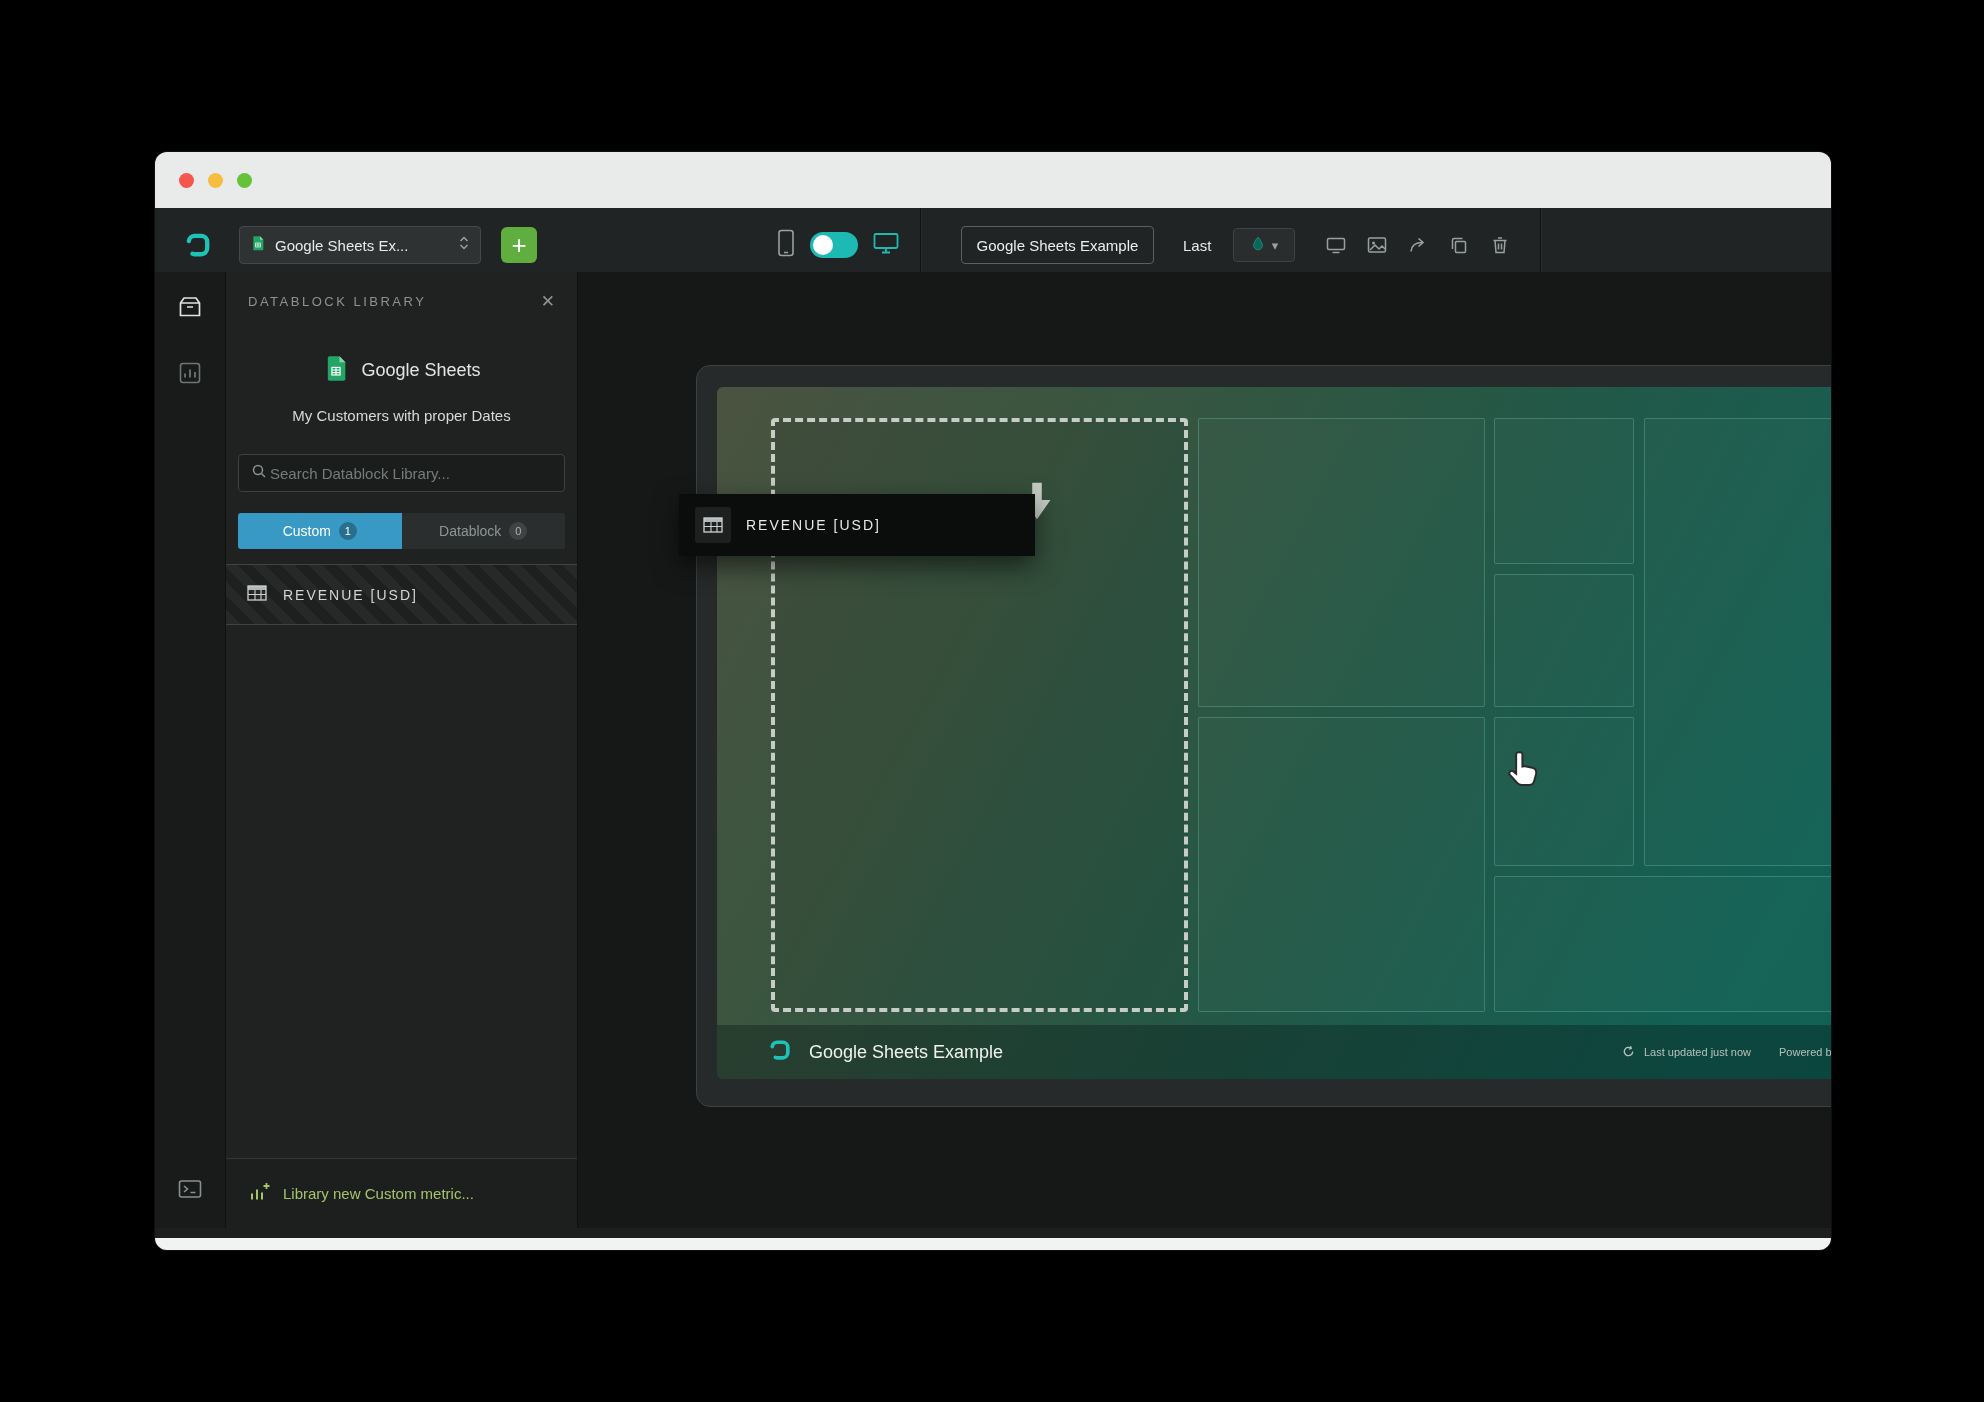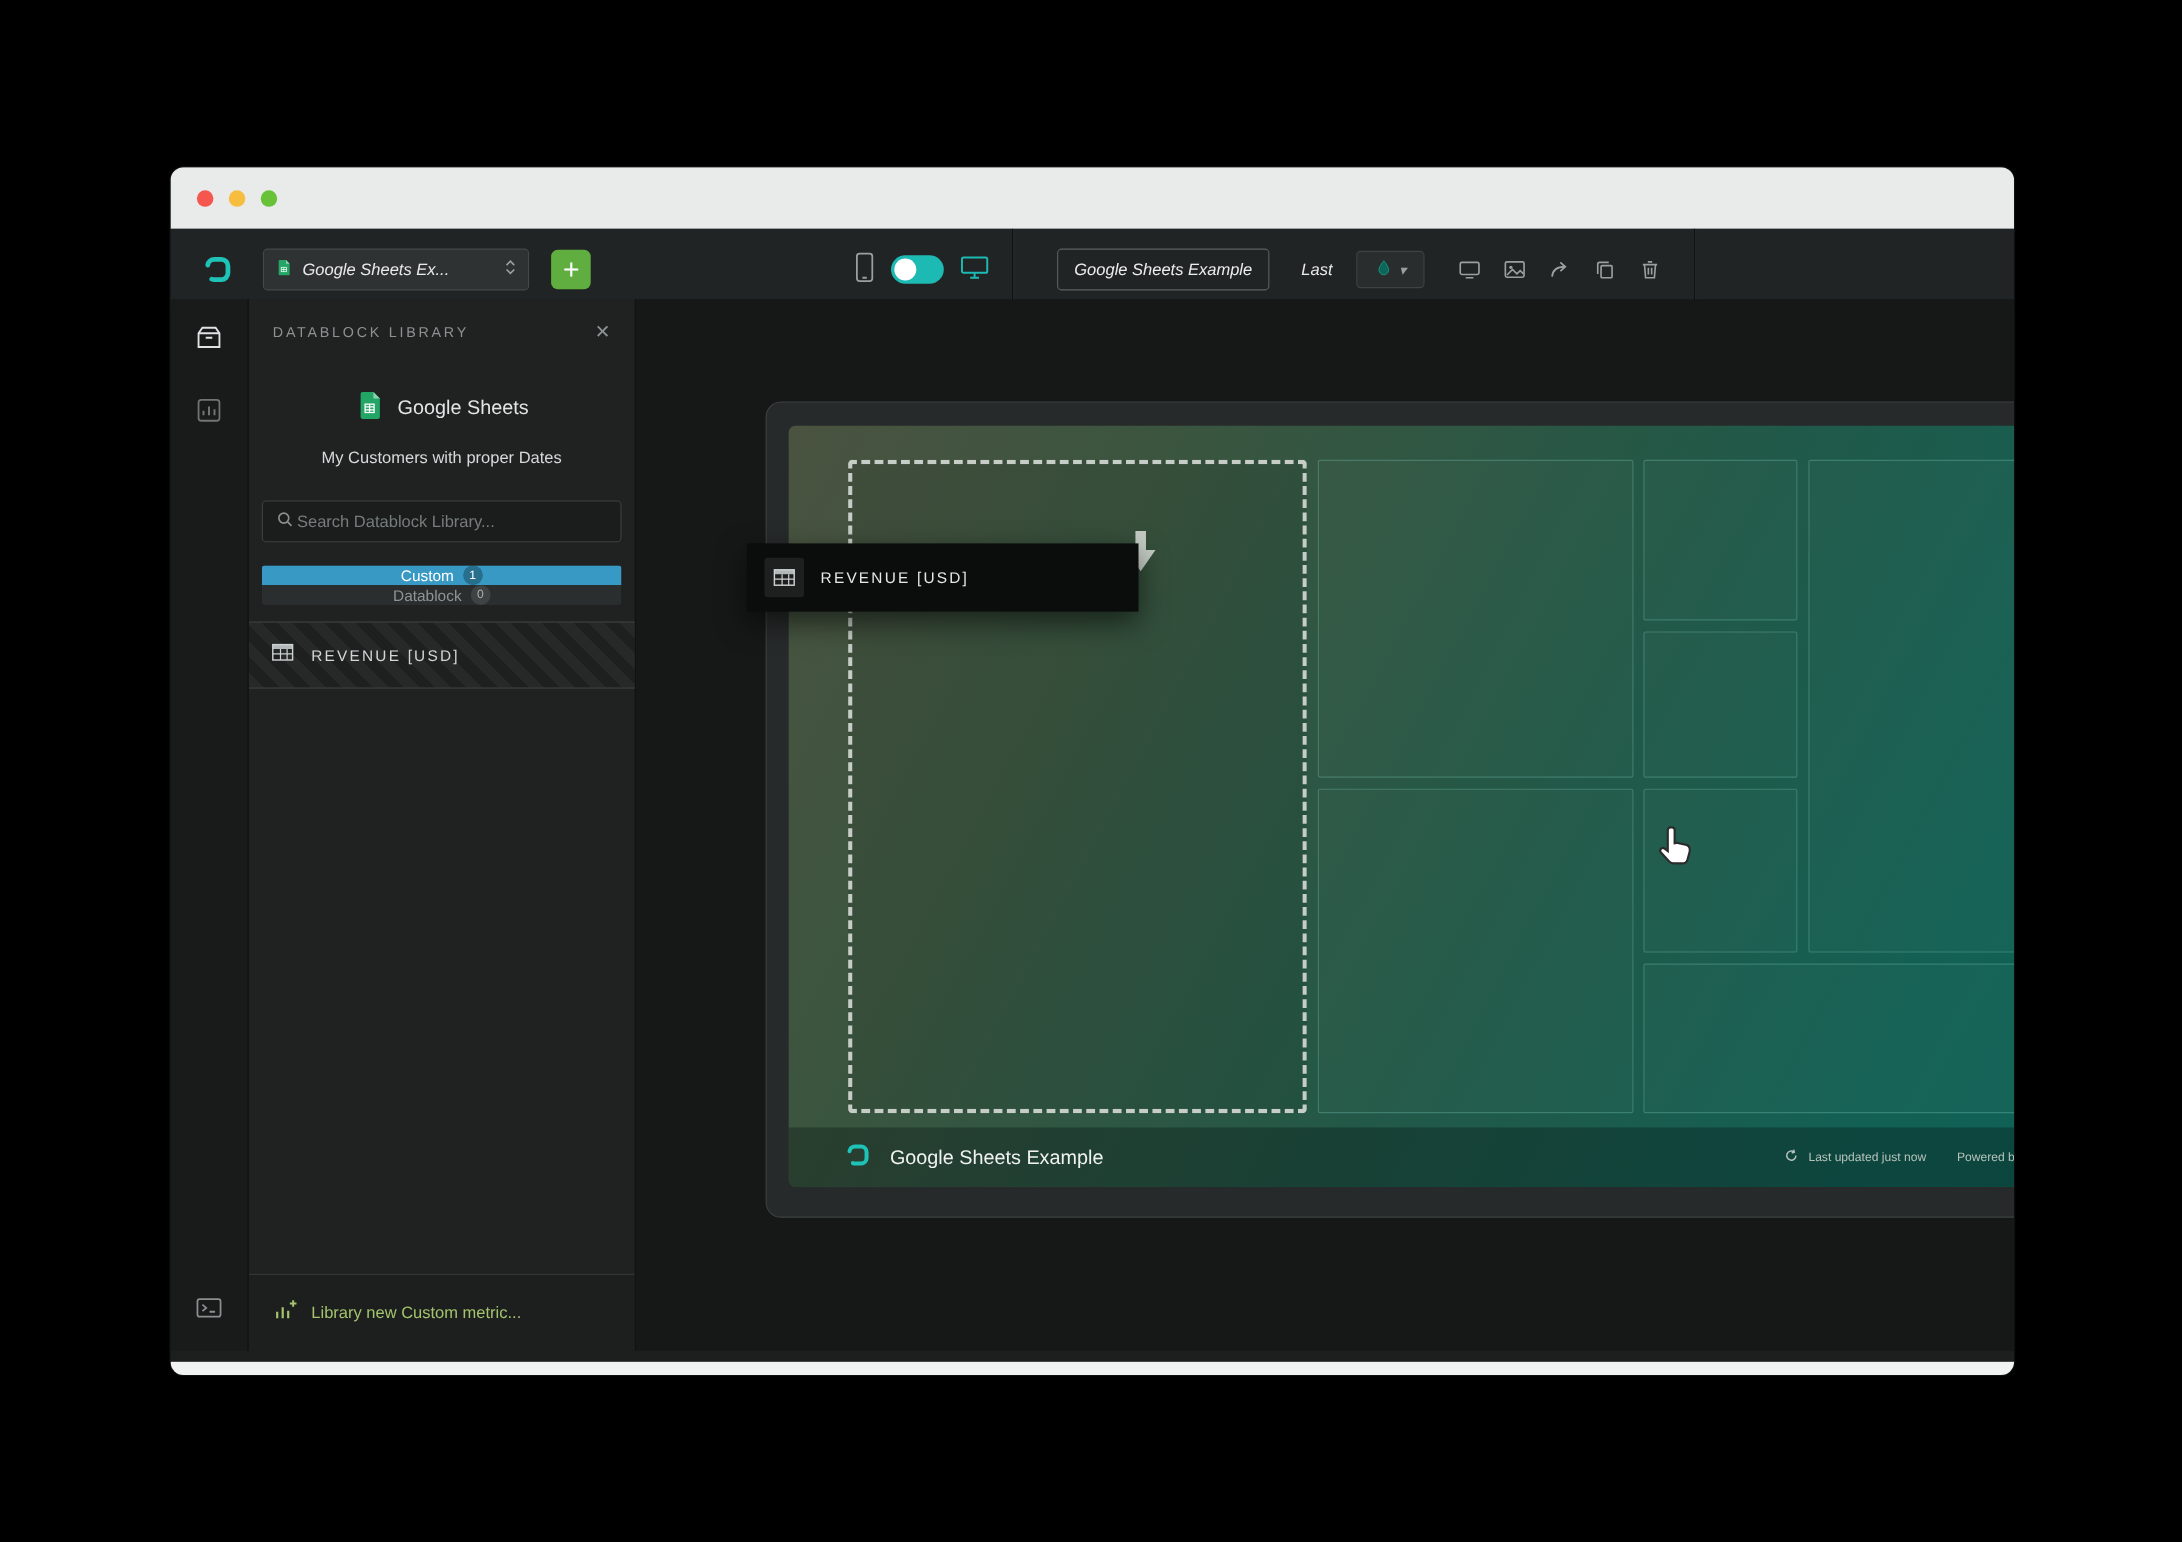--- a/index.html
+++ b/index.html
@@ -11,21 +11,21 @@
             box-shadow:0 0 0 1px rgba(255,255,255,.06), 0 30px 80px rgba(0,0,0,.8); }
 
   
   .titlebar { height:56px; background:#e9ebeb; display:flex; align-items:center;
               padding-left:24px; gap:14px; }
   .tl-dot { width:15px; height:15px; border-radius:50%; }
   .tl-red { background:#f5564e; } .tl-yellow { background:#f6bd3f; } .tl-green { background:#67c23a; }
 
   
   .toolbar { position:relative; height:74px; background:#212424; border-bottom:1px solid #0f1111; }
-  .toolbar .abs { position:absolute;font-style:italic; }
+  .toolbar .abs { position:absolute; }
   .app-logo { left:30px; top:24px; }
   .source-select { left:84px; top:18px; width:242px; height:38px; background:#2f3232;
                    border:1px solid #454848; border-radius:4px; display:flex; align-items:center;
                    padding:0 10px; gap:9px; cursor:pointer; }
   .source-select .lbl { flex:1; font-size:15px; color:#e8eaea; white-space:nowrap; overflow:hidden; }
   .add-btn { left:346px; top:19px; width:36px; height:36px; background:#5fae3f; border-radius:6px;
              display:flex; align-items:center; justify-content:center; color:#fff; font-size:26px;
              line-height:1; cursor:pointer; }
   .device-group { left:622px; top:0; height:74px; display:flex; align-items:center; gap:15px; }
   .toggle { width:48px; height:26px; border-radius:13px; background:#1db9b3; position:relative; cursor:pointer; }
@@ -54,21 +54,21 @@
   .panel-title { font-size:13px; letter-spacing:2.5px; color:#8c9292; }
   .panel-close { color:#8c9292; font-size:17px; cursor:pointer; }
   .source-row { margin-top:24px; display:flex; align-items:center; justify-content:center; gap:11px; }
   .source-name { font-size:18px; color:#e2e5e5; }
   .source-sub { margin-top:21px; text-align:center; font-size:15px; color:#d6dada; }
   .panel-search { margin:30px 12px 0; height:38px; border:1px solid #3c4040; border-radius:4px; background:#1b1d1d;
                   display:flex; align-items:center; padding:0 12px; gap:3px; }
   .panel-search input { flex:1; background:transparent; border:none; outline:none; color:#cfd4d4; font-size:15px;
                         font-family:"Liberation Sans", sans-serif; }
   .panel-search input::placeholder { color:#767c7c; }
-  .panel-tabs { margin:21px 12px 0; height:36px; display:flex; border-radius:3px; overflow:hidden;flex-direction:column; }
+  .panel-tabs { margin:21px 12px 0; height:36px; display:flex; border-radius:3px; overflow:hidden; }
   .tab { flex:1; display:flex; align-items:center; justify-content:center; gap:8px; font-size:14px; cursor:pointer; }
   .tab.active { background:#3899c4; color:#fff; }
   .tab.inactive { background:#2b2e2e; color:#8f9595; }
   .tab-badge { width:18px; height:18px; border-radius:50%; font-size:11px; display:flex; align-items:center; justify-content:center; }
   .tab.active .tab-badge { background:rgba(0,0,0,.28); color:#fff; }
   .tab.inactive .tab-badge { background:#3f4343; color:#aab0b0; }
   .panel-item { margin-top:15px; height:61px; border-top:1px solid #3f4343; border-bottom:1px solid #3f4343;
                 background:repeating-linear-gradient(45deg,#272929 0 10px,#1e2020 10px 20px);
                 display:flex; align-items:center; padding:0 20px; gap:15px; cursor:grab; }
   .panel-item .lbl { font-size:14px; letter-spacing:2px; color:#d2d6d6; }

